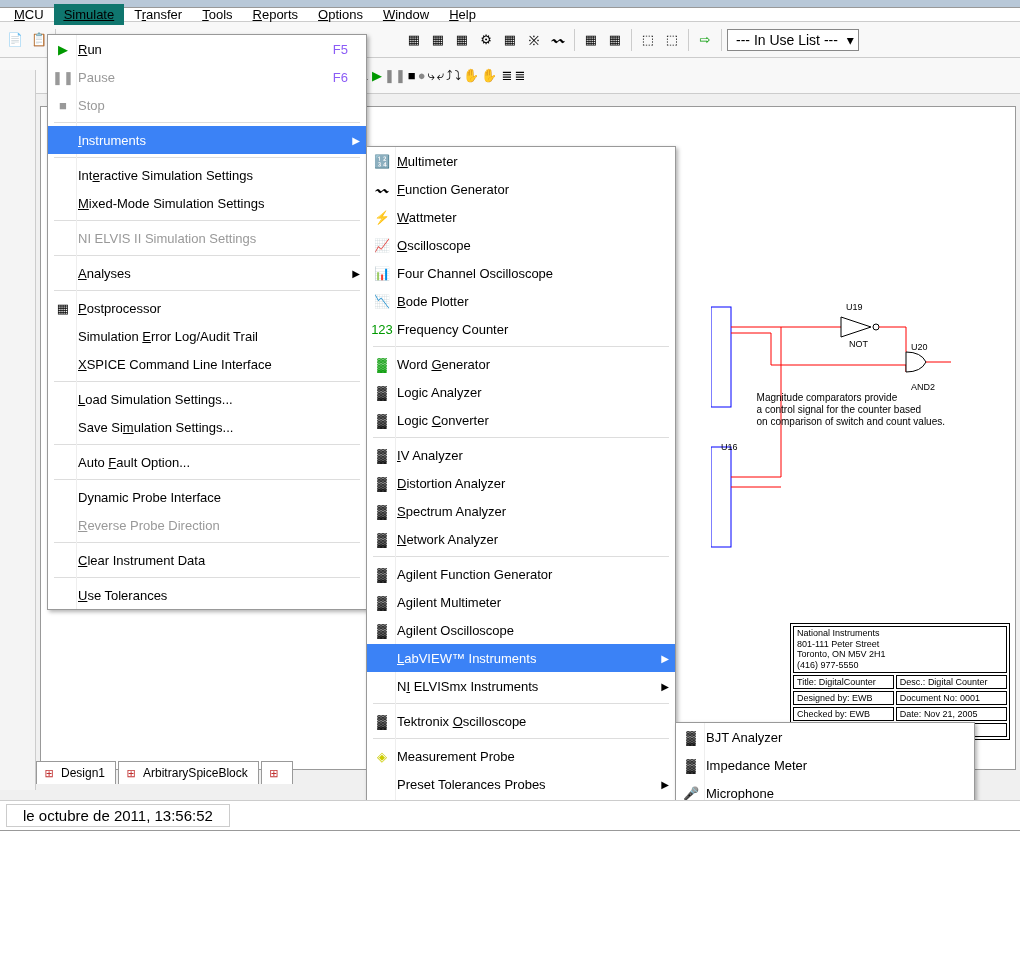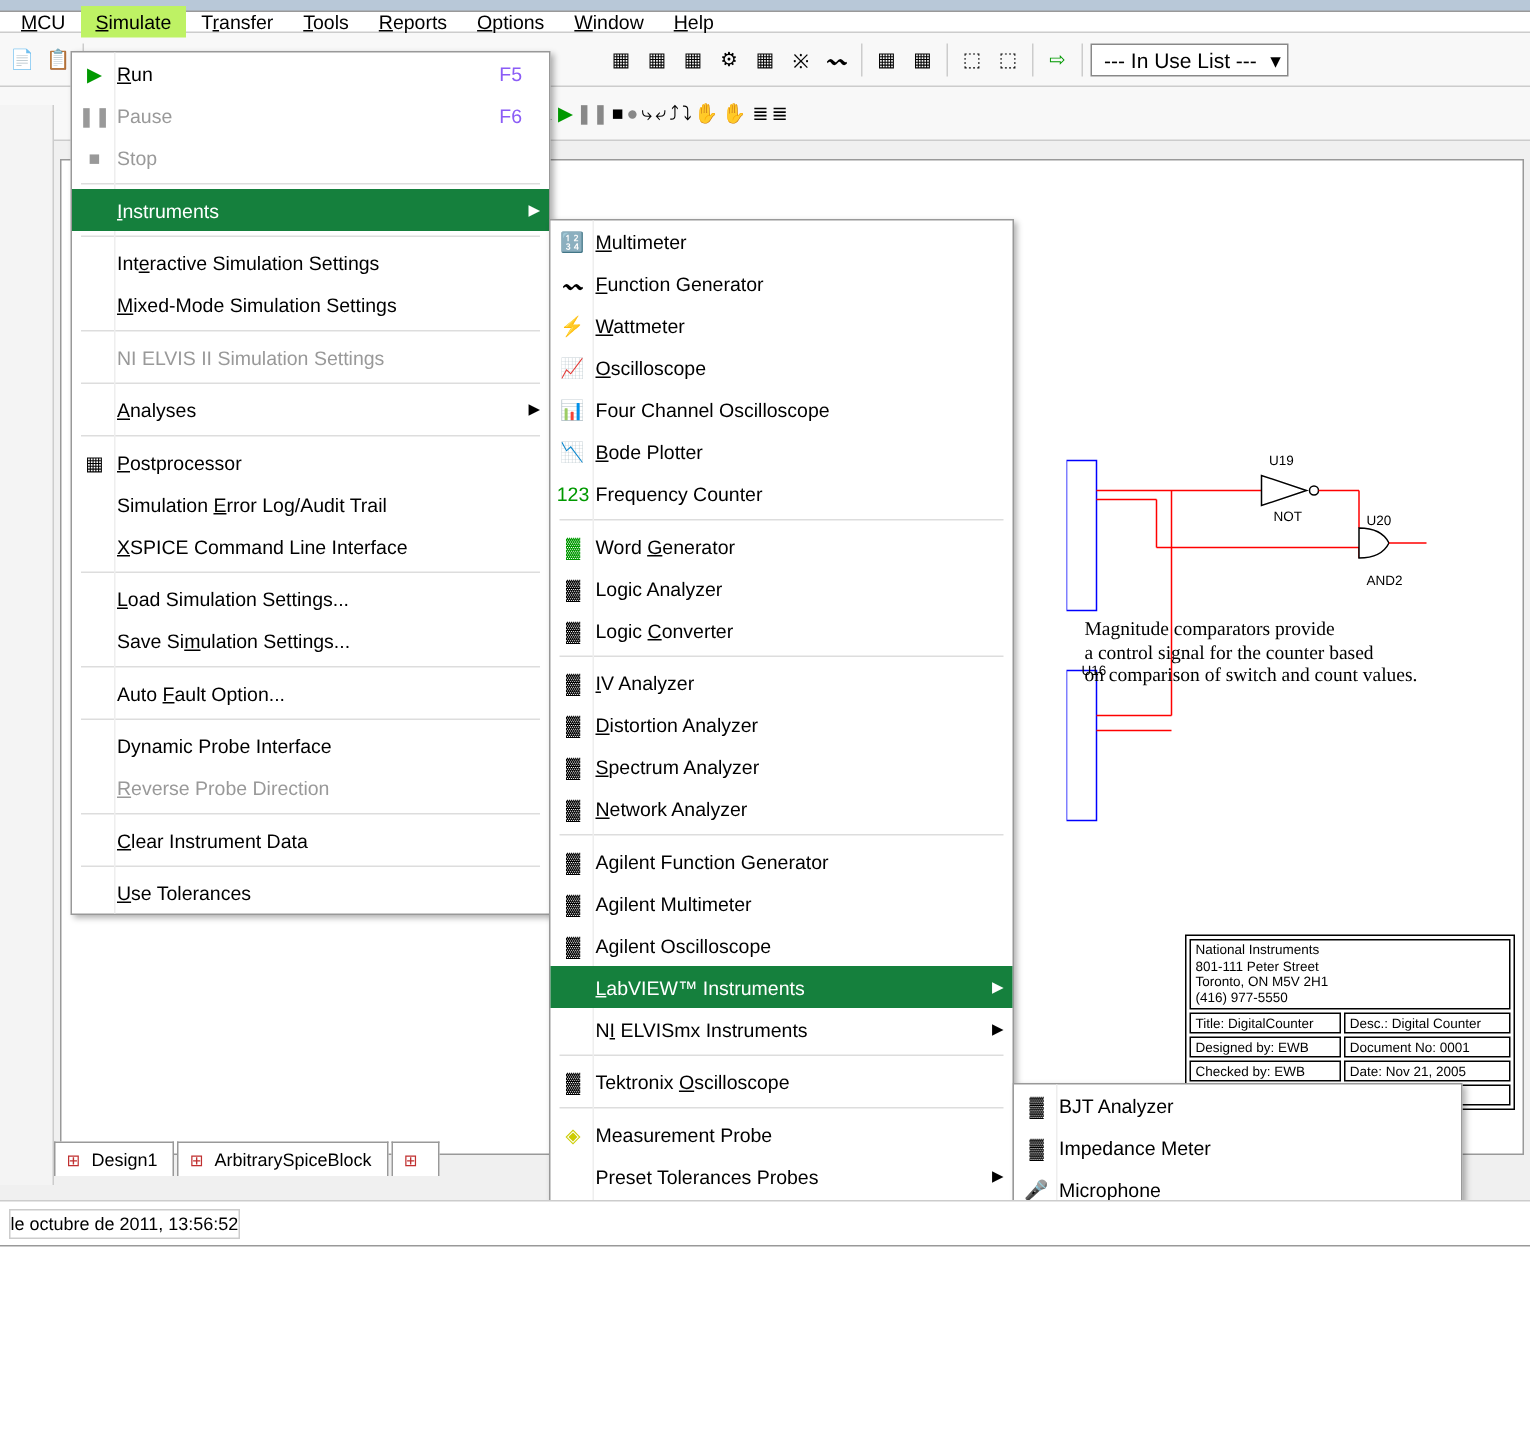--- a/index.html
+++ b/index.html
@@ -13,49 +13,49 @@
 .toolbar .sep { width: 1px; height: 22px; background: #ccc; margin: 0 3px; }
 .toolbar2 { background: #f8f8f8; height: 36px; border-bottom: 1px solid #ccc; display: flex; align-items: center; padding: 0 4px; gap: 2px; }
 .canvas { position: absolute; top: 106px; left: 40px; right: 4px; bottom: 200px; background: #fff; border: 1px solid #999; }
 .menu { position: absolute; background: #fff; border: 1px solid #999; box-shadow: 2px 2px 4px rgba(0,0,0,0.3); }
 .menu .mrow { display: flex; align-items: center; height: 28px; padding: 0 18px 0 0; cursor: default; position: relative; }
 .menu .mrow .micon { width: 30px; height: 28px; display: flex; align-items: center; justify-content: center; flex-shrink: 0; }
 .menu .mrow .mlab { flex: 1; white-space: nowrap; padding-right: 30px; }
 .menu .mrow .mlab span { text-decoration: underline; }
 .menu .mrow .mkey { color: #8b5cf6; padding-left: 30px; }
 .menu .mrow .marrow { position: absolute; right: 6px; font-size: 10px; }
-.menu .mrow.highlighted { background: #15803d; color: #fff; }
+.menu .mrow.highlighted { background: #3b82f6; color: #fff; }
 .menu .mrow.disabled { color: #999; }
 .menu .msep { height: 1px; background: #ddd; margin: 3px 6px; }
 .menu .gutter { position: absolute; left: 28px; top: 0; bottom: 0; width: 1px; background: #eee; }
 .simulate-menu { top: 34px; left: 47px; width: 320px; }
 .instruments-menu { top: 146px; left: 366px; width: 310px; }
 .labview-menu { top: 722px; left: 675px; width: 300px; }
 .tabbar { position: absolute; left: 36px; bottom: 186px; display: flex; gap: 2px; }
 .tab { background: #fff; border: 1px solid #999; border-bottom: none; padding: 3px 10px 3px 4px; display: flex; align-items: center; gap: 4px; font-size: 12px; }
 .tab .ticon { width: 16px; height: 16px; display: inline-flex; align-items: center; justify-content: center; color: #c03030; font-size: 11px; }
 .statusbar { position: absolute; bottom: 140px; left: 0; right: 0; height: 30px; background: #fff; border-top: 1px solid #ccc; display: flex; align-items: center; padding: 0 6px; }
-.statusbox { border: 1px solid #ccc; padding: 2px 0; font-size: 12px; background: #fff; }
+.statusbox { border: 1px solid #ccc; padding: 2px 16px; font-size: 15px; background: #fff; }
 .bottompanel { position: absolute; bottom: 0; left: 0; right: 0; height: 140px; background: #fff; border-top: 1px solid #999; }
 .inuse-select { border: 1px solid #888; background: #fff; padding: 2px 20px 2px 8px; font-size: 14px; position: relative; }
 .inuse-select::after { content: "▾"; position: absolute; right: 4px; }
 .titleblock { position: absolute; right: 10px; bottom: 230px; border: 1px solid #000; background: #fff; font-size: 9px; width: 220px; }
 .titleblock td { border: 1px solid #000; padding: 1px 3px; vertical-align: top; }
-.schematic-note { position: absolute; top: 304px; right: 70px; font-size: 13px; color: #000; line-height: 1.2; font-family: Liberation Serif, serif; }
+.schematic-note { position: absolute; top: 285px; right: 70px; font-size: 10px; color: #000; line-height: 1.2; }
 .schematic-wires { position: absolute; top: 190px; left: 670px; }
 .leftstrip { position: absolute; top: 70px; left: 0; width: 36px; bottom: 180px; background: #f4f4f4; border-right: 1px solid #ccc; }
 </style>
 </head>
 <body>
 
 <div class="titlebar"></div>
 
 <div class="menubar">
   <div class="mitem"><u>M</u>CU</div>
-  <div class="mitem" style="background:#bef264;"><u>S</u>imulate</div>
+  <div class="mitem" style="background:#0f766e;text-decoration:underline;"><u>S</u>imulate</div>
   <div class="mitem">T<u>r</u>ansfer</div>
   <div class="mitem"><u>T</u>ools</div>
   <div class="mitem"><u>R</u>eports</div>
   <div class="mitem"><u>O</u>ptions</div>
   <div class="mitem"><u>W</u>indow</div>
   <div class="mitem"><u>H</u>elp</div>
 </div>
 
 <div class="toolbar">
   <span class="tbtn">📄</span>

